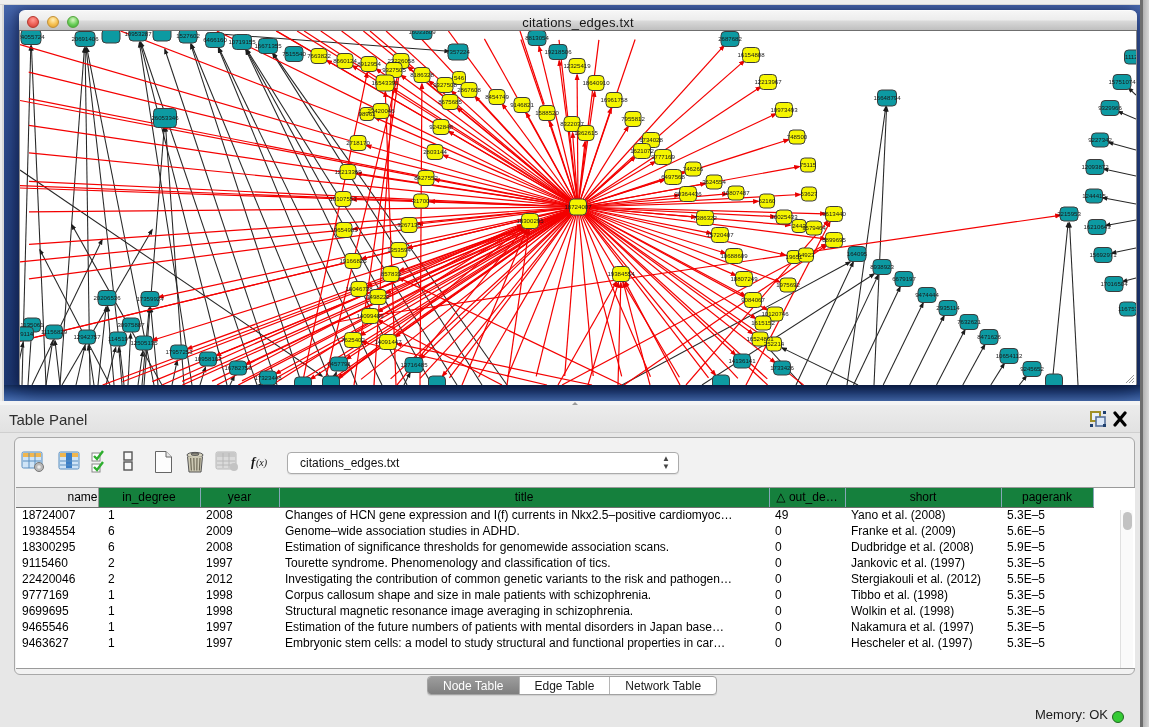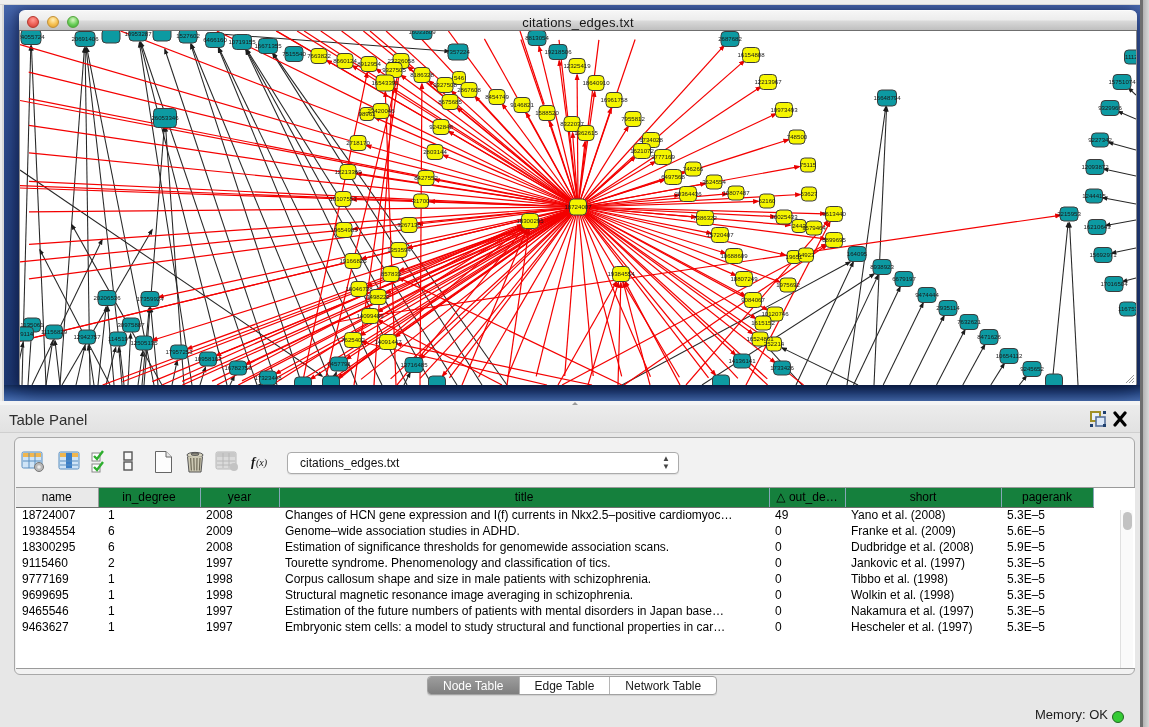--- a/index.html
+++ b/index.html
@@ -41,21 +41,21 @@
   background:#f2f2f2; border:1px solid #a8a8a8; border-radius:6px; }
 #combo { position:absolute; left:272px; top:14px; width:392px; height:22px; background:#fff;
   border:1px solid #ababab; border-radius:4px; box-shadow:0 1px 1px rgba(0,0,0,.08); }
 #combo .cb { position:absolute; left:12px; top:3px; font-size:12px; color:#111; }
 #combo .arr { position:absolute; right:8px; top:2px; font-size:8px; color:#444; line-height:8px; }
 #tblwrap { position:absolute; left:1px; top:49px; width:1119px; height:182px; background:#fff;
   border-top:1px solid #9a9a9a; border-bottom:1px solid #9a9a9a; }
 table.grid { border-collapse:collapse; table-layout:fixed; width:1077px; font-size:12px; color:#000; }
 table.grid th { height:19px; font-weight:normal; background:#15803d;
   border-right:1px solid #86a7b8; border-bottom:1px solid #6f6f6f; text-align:center; padding:0; overflow:hidden; white-space:nowrap; }
-table.grid th.gray { background:#e9e9e9; border-right:1px solid #9a9a9a; }
+table.grid th.gray { background:#e9e9e9; border-right:1px solid #9a9a9a;text-align:right; }
 table.grid td { height:16px; padding:0 0 0 6px; overflow:hidden; white-space:nowrap; }
 table.grid td:nth-child(2) { padding-left:10px; }
 #vsb { position:absolute; right:2px; top:22px; width:13px; height:158px; background:#fafafa; border-left:1px solid #e0e0e0; }
 #vsb .th { position:absolute; left:2px; top:2px; width:9px; height:18px; border-radius:5px; background:#c2c2c2; }
 
 #tabs { position:absolute; left:427px; top:271px; height:19px; display:flex;
   border:1px solid #a2a2a2; border-radius:4px; overflow:hidden; background:#fff;
   box-shadow:0 1px 1px rgba(0,0,0,.1); }
 #tabs .seg { font-size:12px; padding:2px 15px 0 15px; height:19px; color:#1a1a1a; }
 #tabs .sel { background:linear-gradient(180deg,#9d9d9d,#7b7b7b); color:#fff; }
@@ -745,20 +745,29 @@
         <tr>
                 <td>9115460</td>
                 <td>2</td>
                 <td>1997</td>
                 <td>Tourette syndrome. Phenomenology and classification of tics.</td>
                 <td>0</td>
                 <td>Jankovic et al. (1997)</td>
                 <td>5.3E–5</td>
               </tr>
         <tr>
+                <td>22420046</td>
+                <td>2</td>
+                <td>2012</td>
+                <td>Investigating the contribution of common genetic variants to the risk and pathogen…</td>
+                <td>0</td>
+                <td>Stergiakouli et al. (2012)</td>
+                <td>5.5E–5</td>
+              </tr>
+        <tr>
                 <td>9777169</td>
                 <td>1</td>
                 <td>1998</td>
                 <td>Corpus callosum shape and size in male patients with schizophrenia.</td>
                 <td>0</td>
                 <td>Tibbo et al. (1998)</td>
                 <td>5.3E–5</td>
               </tr>
         <tr>
                 <td>9699695</td>

